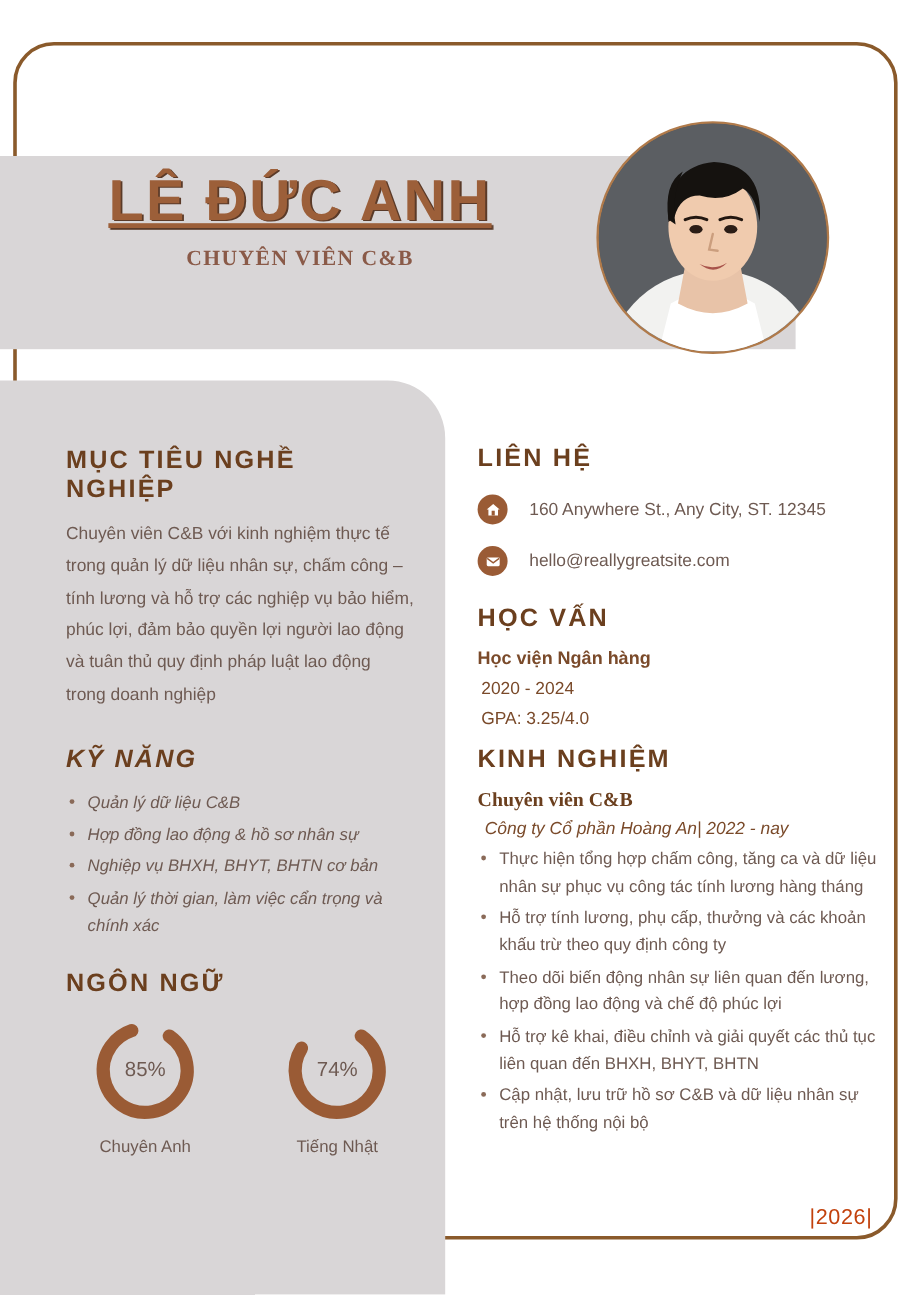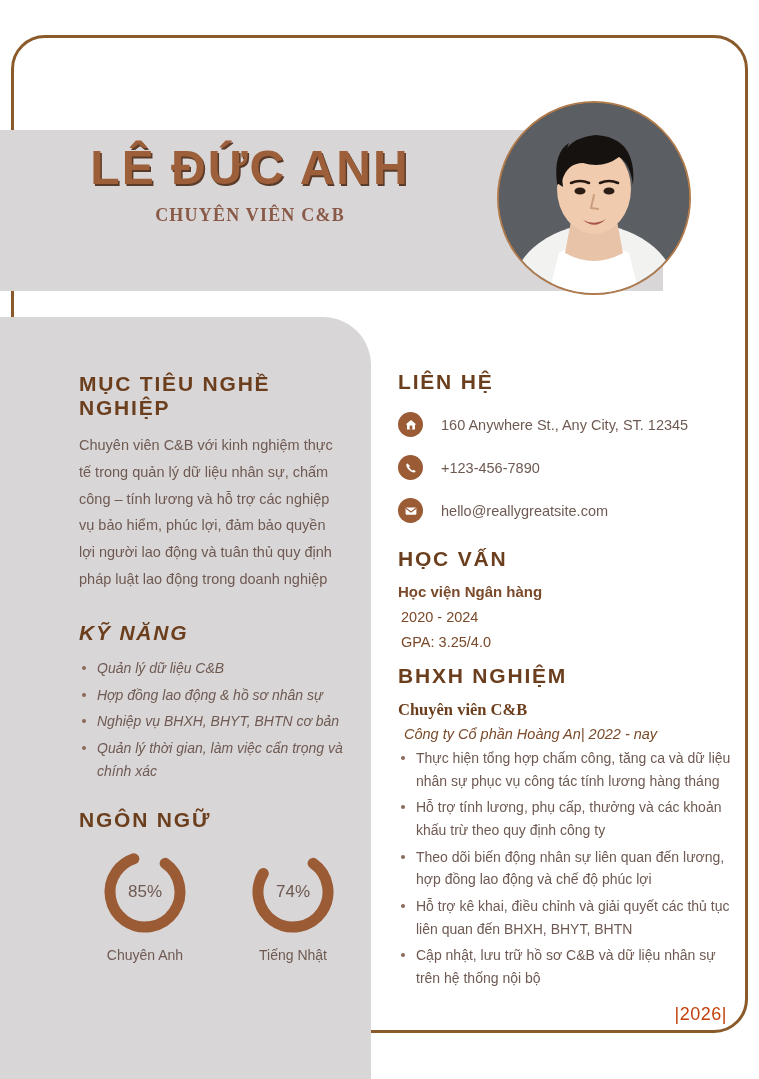--- a/index.html
+++ b/index.html
@@ -53,20 +53,21 @@
   }
 
   .name {
     font-family: "Liberation Sans", sans-serif;
     font-weight: bold;
     font-size: 48px;
     letter-spacing: 2px;
     color: #9c5f39;
     text-shadow: 1.5px 1.5px 0 #5a3a28;
     line-height: 1.15;
+    text-decoration: underline;
   }
 
   .subtitle {
     margin-top: 10px;
     font-family: "Liberation Serif", serif;
     font-weight: bold;
     font-size: 18px;
     letter-spacing: 1.2px;
     color: #8a5a48;
   }
@@ -97,21 +98,21 @@
     border-top-right-radius: 48px;
     z-index: 2;
   }
 
   .left-content {
     position: absolute;
     left: 0;
     top: 317px;
     width: 371px;
     height: 762px;
-    padding: 55px 26px 0 79px;
+    padding: 55px 26px 0 55px;
     z-index: 3;
   }
 
   
   .right-content {
     position: absolute;
     left: 398px;
     top: 370px;
     width: 340px;
     z-index: 3;
@@ -155,21 +156,21 @@
     border-radius: 50%;
     background: #8a6a58;
   }
 
   .skills-block { margin-top: 28px; font-style: italic; }
   .lang-block { margin-top: 26px; }
 
   
   .donut-row {
     display: flex;
-    gap: 44px;
+    gap: 56px;
     margin-top: 14px;
     padding-left: 14px;
   }
   .donut-item { text-align: center; width: 104px; }
   .donut-wrap { position: relative; width: 92px; height: 92px; margin: 0 auto; }
   .donut-wrap svg { display: block; transform: rotate(-55deg); }
   .donut-value {
     position: absolute;
     left: 0; top: 0;
     width: 92px; height: 92px;
@@ -332,28 +333,20 @@
       <div class="contact-row">
         <span class="contact-icon">
           <svg width="14" height="14" viewBox="0 0 14 14">
             <path d="M7 2 L12.4 6.6 L11 6.6 L11 11.6 L3 11.6 L3 6.6 L1.6 6.6 Z" fill="#ffffff"></path>
             <rect x="5.7" y="7.6" width="2.6" height="4" fill="#9a5b35"></rect>
           </svg>
         </span>
         <span class="contact-text">160 Anywhere St., Any City, ST. 12345</span>
       </div>
 
-      <div class="contact-row">
-        <span class="contact-icon">
-          <svg width="14" height="14" viewBox="0 0 14 14">
-            <path d="M3.1 2.2 C2.2 3.1 2 4.6 2.9 6.3 C4 8.4 5.9 10.2 8 11.1 C9.6 11.8 11 11.5 11.8 10.7 L9.9 8.8 L8.3 9.5 C7.2 8.9 5.9 7.6 5.2 6.3 L5.9 4.7 Z" fill="#ffffff"></path>
-          </svg>
-        </span>
-        <span class="contact-text">+123-456-7890</span>
-      </div>
 
       <div class="contact-row">
         <span class="contact-icon">
           <svg width="14" height="14" viewBox="0 0 14 14">
             <rect x="1.6" y="3.6" width="10.8" height="7.2" rx="1.1" fill="#ffffff"></rect>
             <path d="M2 4.3 L7 8 L12 4.3" stroke="#9a5b35" stroke-width="1.2" fill="none"></path>
           </svg>
         </span>
         <span class="contact-text">hello@reallygreatsite.com</span>
       </div>
@@ -361,21 +354,21 @@
     </div>
 
     <div class="edu-block">
       <h2 class="sec-title">HỌC VẤN</h2>
       <div class="edu-school">Học viện  Ngân hàng</div>
       <div class="edu-line">2020  - 2024</div>
       <div class="edu-line">GPA:  3.25/4.0</div>
     </div>
 
     <div class="exp-block">
-      <h2 class="sec-title">BHXH NGHIỆM</h2>
+      <h2 class="sec-title">KINH NGHIỆM</h2>
       <div class="exp-role">Chuyên viên C&amp;B</div>
       <div class="exp-company">Công ty Cổ phần Hoàng An| 2022 - nay</div>
       <ul class="bullets">
         <li>Thực hiện tổng hợp chấm công, tăng ca và dữ liệu nhân sự phục vụ công tác tính lương hàng tháng</li>
         <li>Hỗ trợ tính lương, phụ cấp, thưởng và các khoản khấu trừ theo quy định công ty</li>
         <li>Theo dõi biến động nhân sự liên quan đến lương, hợp đồng lao động và chế độ phúc lợi</li>
         <li>Hỗ trợ kê khai, điều chỉnh và giải quyết các thủ tục liên quan đến BHXH, BHYT, BHTN</li>
         <li>Cập nhật, lưu trữ hồ sơ C&amp;B và dữ liệu nhân sự trên hệ thống nội bộ</li>
       </ul>
     </div>

